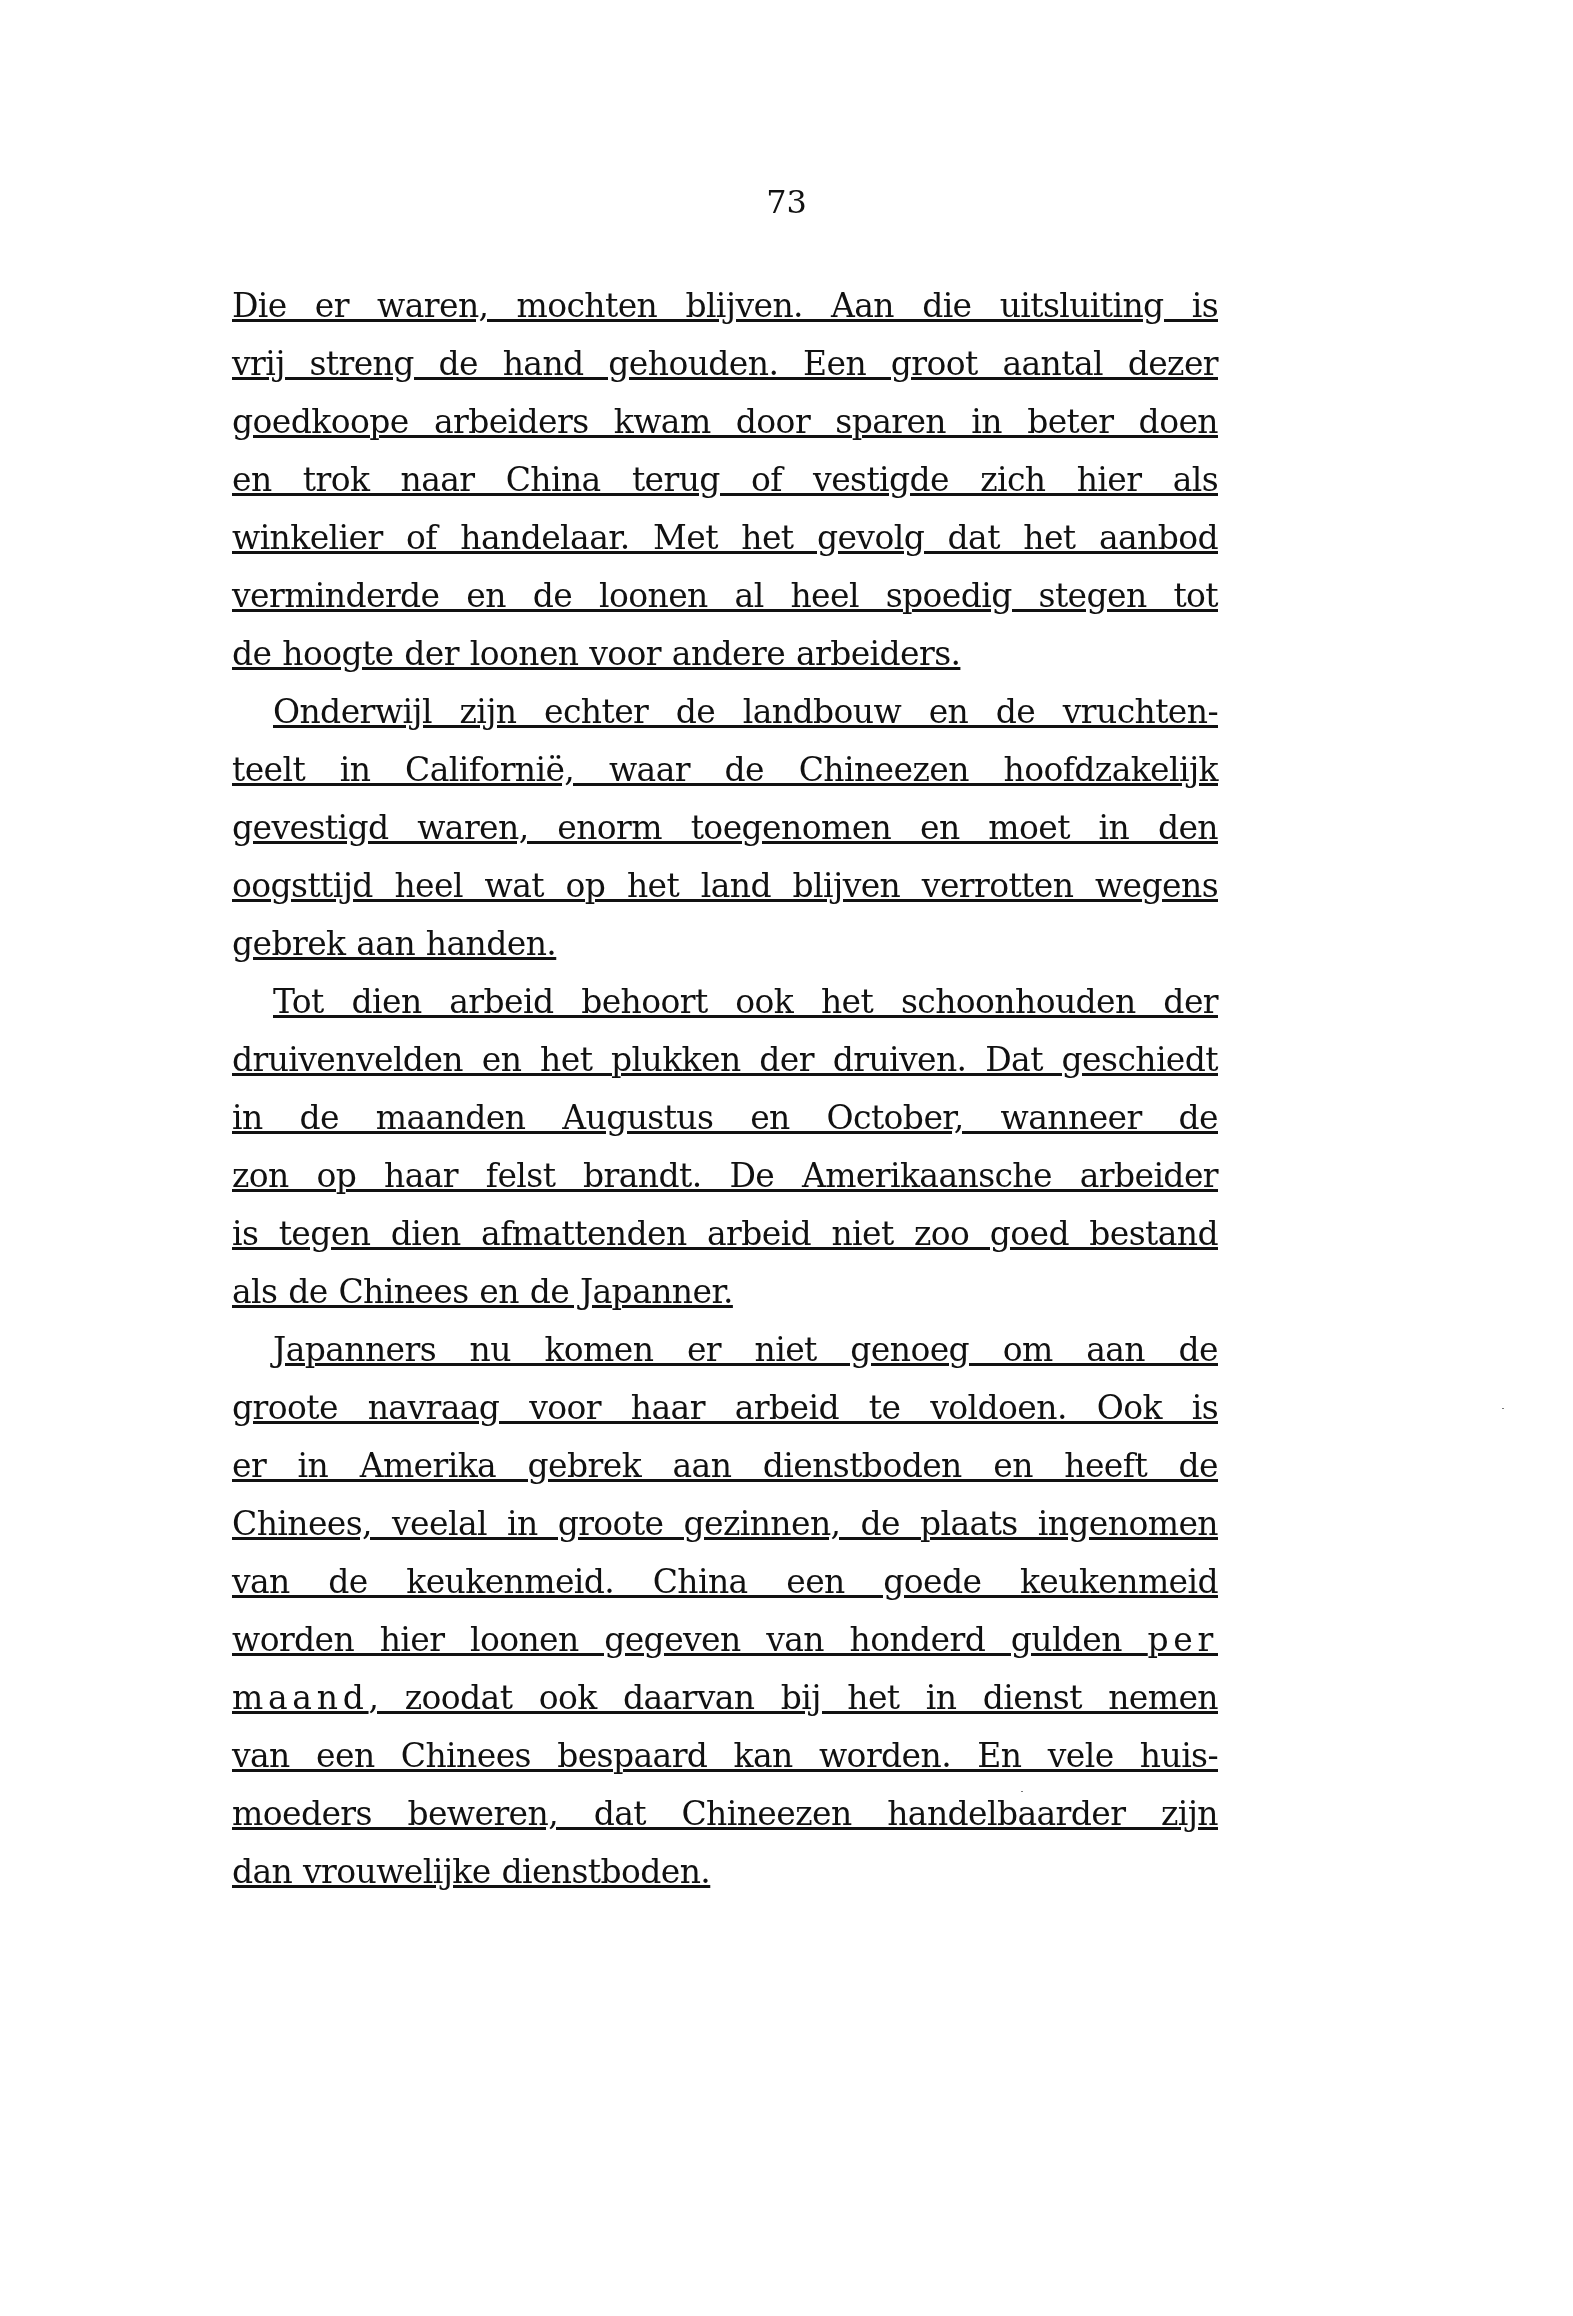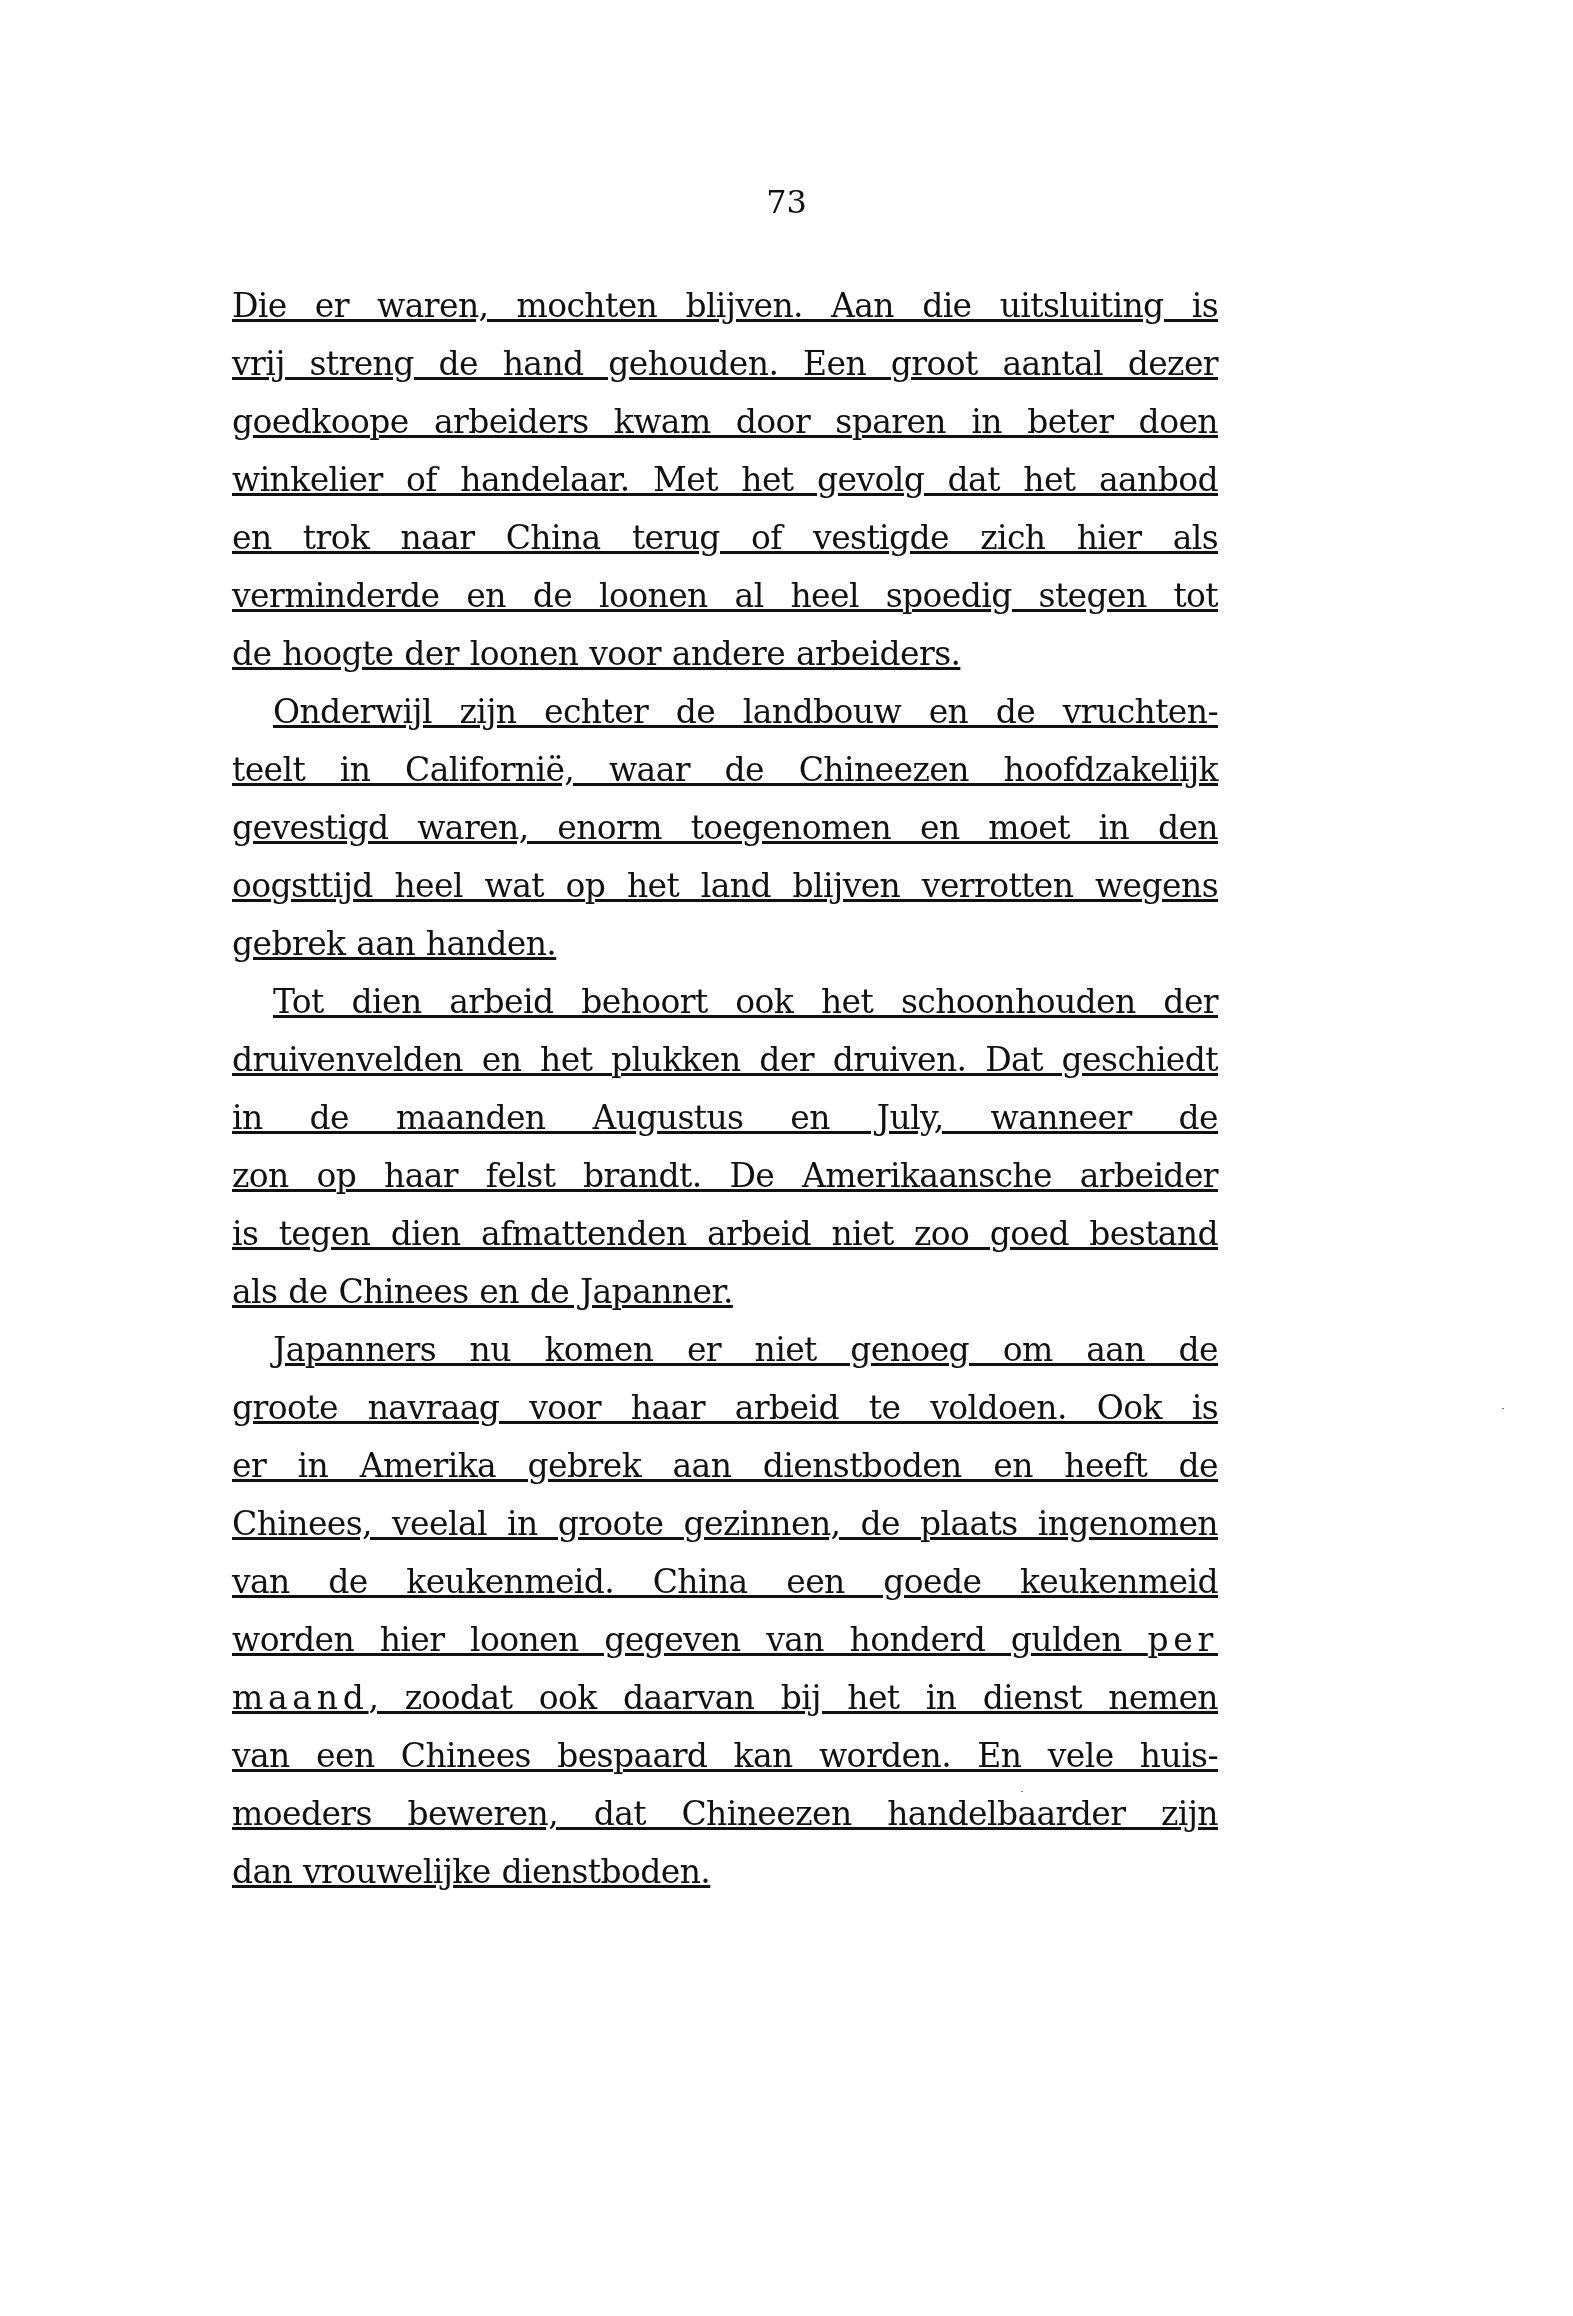--- a/index.html
+++ b/index.html
@@ -70,36 +70,36 @@
 </head>
 <body>
 
 <div class="page-number">73</div>
 
 <div class="text-block" id="text-block">
     <div class="paragraph">
       <span class="line">Die er waren, mochten blijven. Aan die uitsluiting is</span>
       <span class="line">vrij streng de hand gehouden. Een groot aantal dezer</span>
       <span class="line">goedkoope arbeiders kwam door sparen in beter doen</span>
+      <span class="line">en trok naar China terug of vestigde zich hier als</span>
       <span class="line">winkelier of handelaar. Met het gevolg dat het aanbod</span>
-      <span class="line">en trok naar China terug of vestigde zich hier als</span>
       <span class="line">verminderde en de loonen al heel spoedig stegen tot</span>
       <span class="line last">de hoogte der loonen voor andere arbeiders.</span>
     </div>
     <div class="paragraph">
       <span class="line indent">Onderwijl zijn echter de landbouw en de vruchten-</span>
       <span class="line">teelt in Californië, waar de Chineezen hoofdzakelijk</span>
       <span class="line">gevestigd waren, enorm toegenomen en moet in den</span>
       <span class="line">oogsttijd heel wat op het land blijven verrotten wegens</span>
       <span class="line last">gebrek aan handen.</span>
     </div>
     <div class="paragraph">
       <span class="line indent">Tot dien arbeid behoort ook het schoonhouden der</span>
       <span class="line">druivenvelden en het plukken der druiven. Dat geschiedt</span>
-      <span class="line">in de maanden Augustus en July, wanneer de</span>
+      <span class="line">in de maanden Augustus en October, wanneer de</span>
       <span class="line">zon op haar felst brandt. De Amerikaansche arbeider</span>
       <span class="line">is tegen dien afmattenden arbeid niet zoo goed bestand</span>
       <span class="line last">als de Chinees en de Japanner.</span>
     </div>
     <div class="paragraph">
       <span class="line indent">Japanners nu komen er niet genoeg om aan de</span>
       <span class="line">groote navraag voor haar arbeid te voldoen. Ook is</span>
       <span class="line">er in Amerika gebrek aan dienstboden en heeft de</span>
       <span class="line">Chinees, veelal in groote gezinnen, de plaats ingenomen</span>
       <span class="line">van de keukenmeid. China een goede keukenmeid</span>

